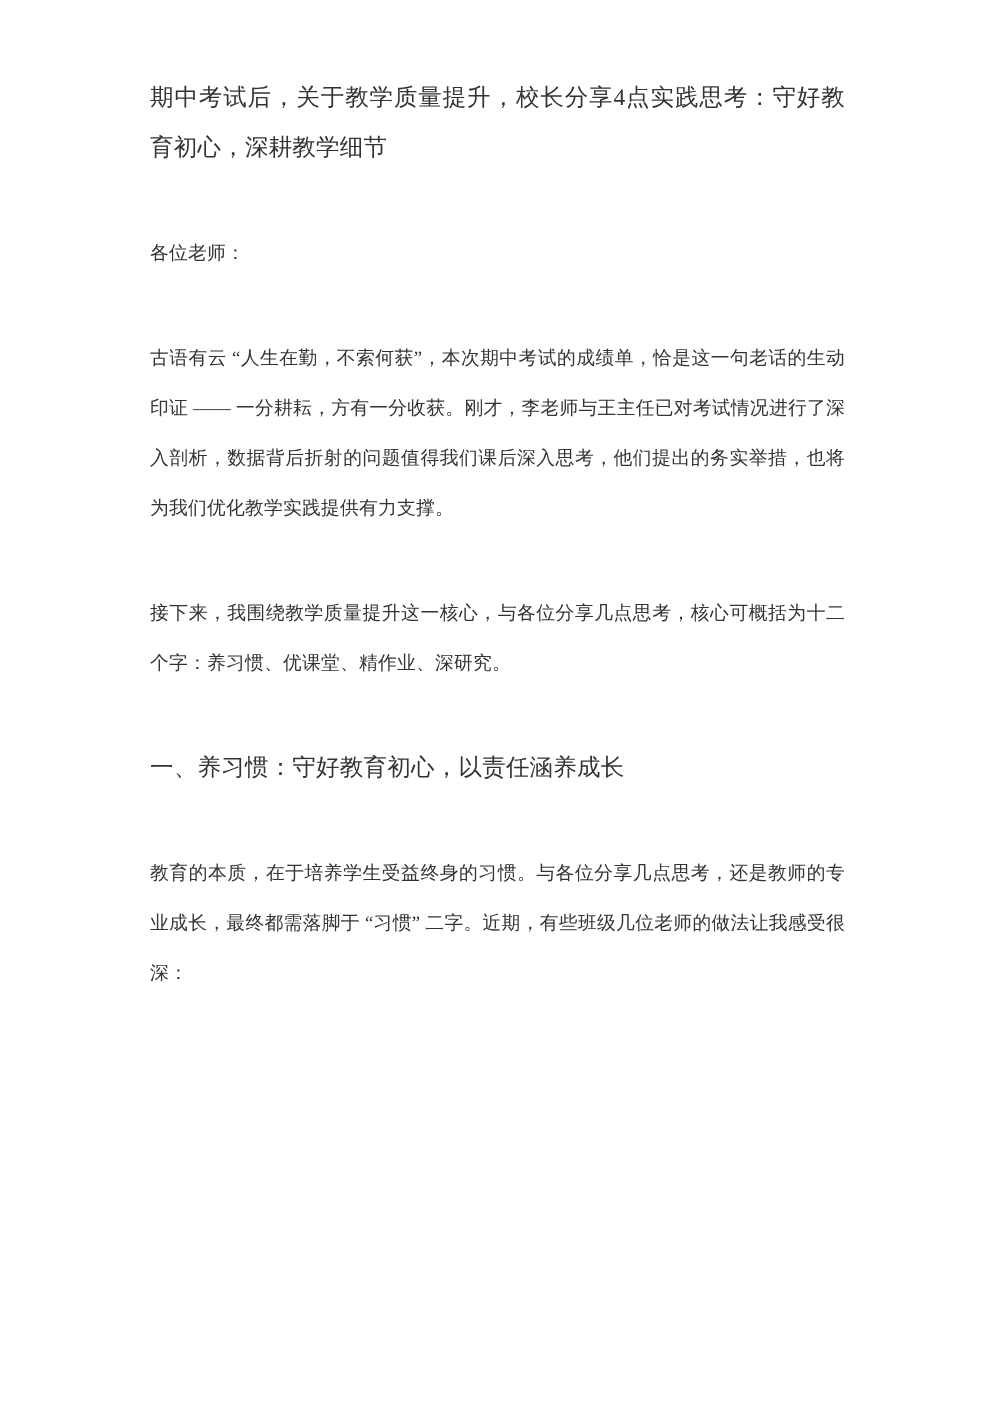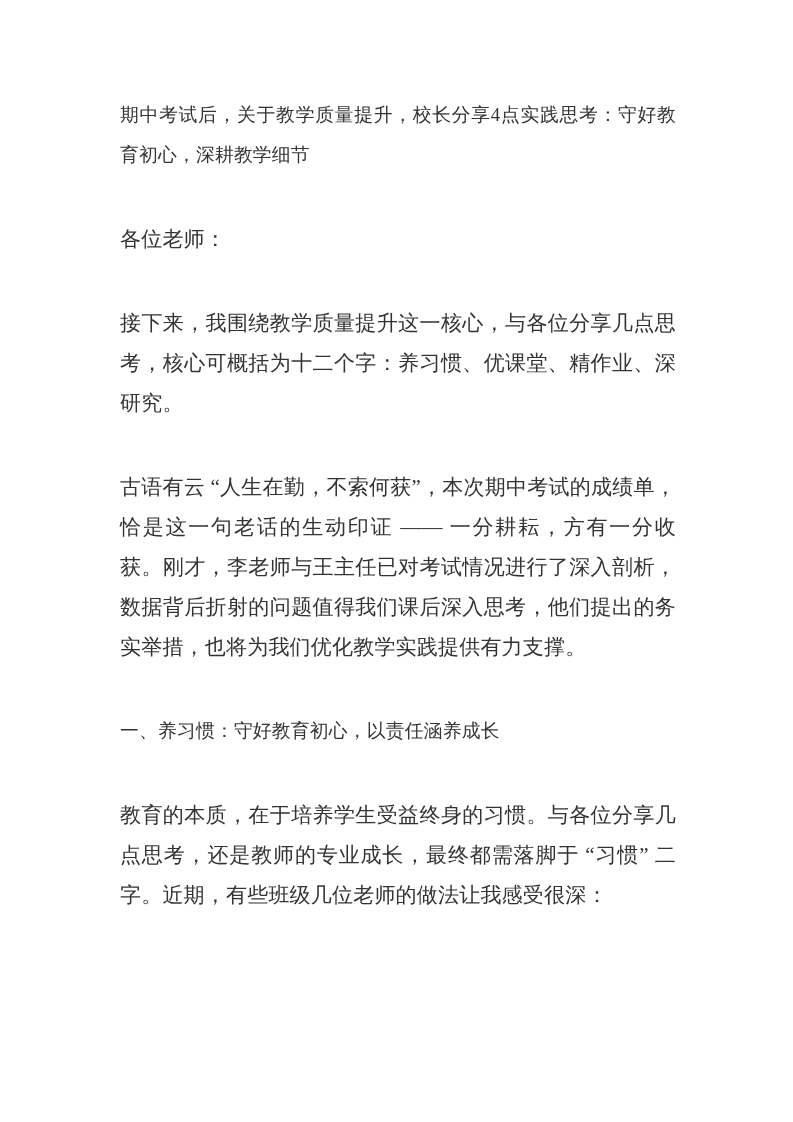--- a/index.html
+++ b/index.html
@@ -10,25 +10,25 @@
   body {
     width: 793px;
     height: 1122px;
     overflow: hidden;
   }
   .page {
     box-sizing: border-box;
     width: 793px;
     height: 1122px;
     background: #ffffff;
-    padding: 95px 117px 0 120px;
+    padding: 59px 117px 0 120px;
   }
   .para {
     font-family: "Liberation Serif", "DejaVu Serif", serif;
-    font-size: 21px;
+    font-size: 15px;
     font-weight: normal;
     color: #333333;
     line-height: 40px;
     margin: 0 0 44px 0;
     text-align: justify;
     letter-spacing: 0.2px;
   }
   .para:last-child {
     margin-bottom: 0;
   }
@@ -39,20 +39,20 @@
 </style>
 </head>
 <body>
 
 <div class="page">
   <h1 class="para">期中考试后，关于教学质量提升，校长分享4点实践思考：守好教育初心，深耕教学细节</h1>
 
   <p class="para">各位老师：</p>
 
 
+  <p class="para">古语有云 “人生在勤，不索何获”，本次期中考试的成绩单，恰是这一句老话的生动印证 —— 一分耕耘，方有一分收获。刚才，李老师与王主任已对考试情况进行了深入剖析，数据背后折射的问题值得我们课后深入思考，他们提出的务实举措，也将为我们优化教学实践提供有力支撑。</p>
+
   <p class="para">接下来，我围绕教学质量提升这一核心，与各位分享几点思考，核心可概括为十二个字：养习惯、优课堂、精作业、深研究。</p>
-
-  <p class="para">古语有云 “人生在勤，不索何获”，本次期中考试的成绩单，恰是这一句老话的生动印证 —— 一分耕耘，方有一分收获。刚才，李老师与王主任已对考试情况进行了深入剖析，数据背后折射的问题值得我们课后深入思考，他们提出的务实举措，也将为我们优化教学实践提供有力支撑。</p>
 
   <h2 class="para">一、养习惯：守好教育初心，以责任涵养成长</h2>
 
   <p class="para">教育的本质，在于培养学生受益终身的习惯。与各位分享几点思考，还是教师的专业成长，最终都需落脚于 “习惯” 二字。近期，有些班级几位老师的做法让我感受很深：</p>
 </div>
 
 </body></html>

